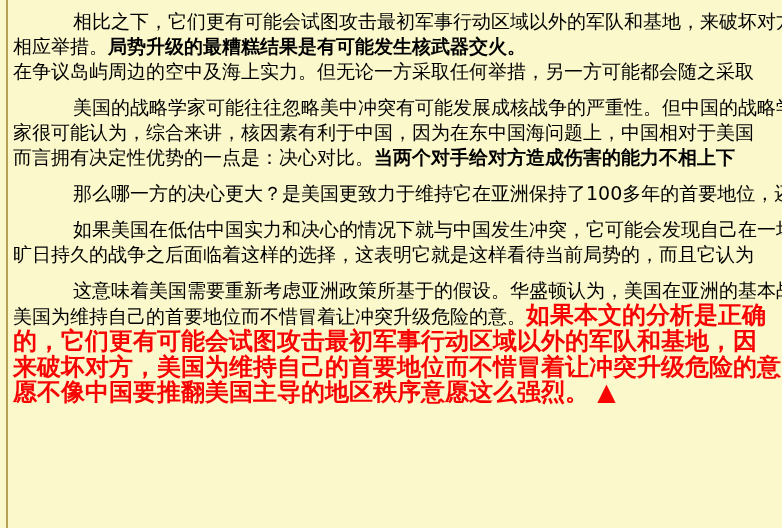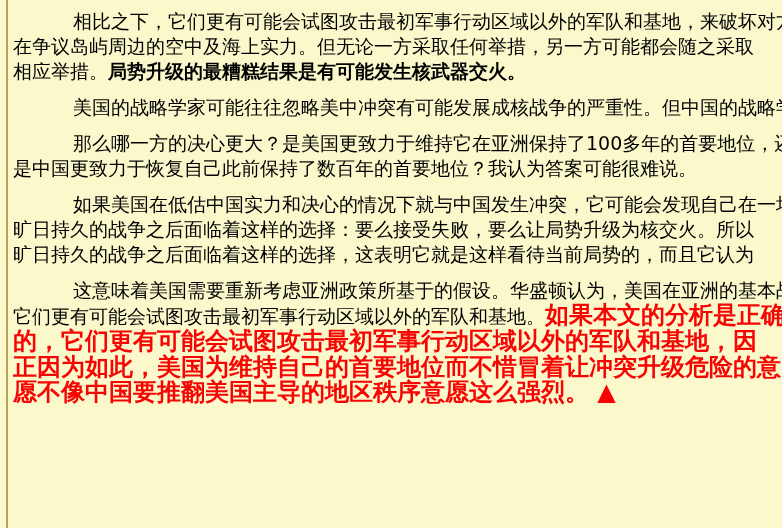--- a/index.html
+++ b/index.html
@@ -67,36 +67,36 @@
   }
 </style>
 </head>
 <body>
 
 <div class="page">
   <div class="left-rule"></div>
   <div class="article" id="article-body">
       <div class="para">
         <div class="line indent"><span class="run-n">相比之下，它们更有可能会试图攻击最初军事行动区域以外的军队和基地，来破坏对方</span></div>
+        <div class="line"><span class="run-n">相应举措。</span><span class="run-b">局势升级的最糟糕结果是有可能发生核武器交火。</span></div>
         <div class="line"><span class="run-n">在争议岛屿周边的空中及海上实力。但无论一方采取任何举措，另一方可能都会随之采取</span></div>
-        <div class="line"><span class="run-n">相应举措。</span><span class="run-b">局势升级的最糟糕结果是有可能发生核武器交火。</span></div>
       </div>
       <div class="para">
         <div class="line indent"><span class="run-n">美国的战略学家可能往往忽略美中冲突有可能发展成核战争的严重性。但中国的战略学</span></div>
+        <div class="line"><span class="run-n">家很可能认为，综合来讲，核因素有利于中国，因为在东中国海问题上，中国相对于美国</span></div>
+        <div class="line"><span class="run-n">而言拥有决定性优势的一点是：决心对比。</span><span class="run-b">当两个对手给对方造成伤害的能力不相上下</span></div>
       </div>
       <div class="para">
         <div class="line indent"><span class="run-n">那么哪一方的决心更大？是美国更致力于维持它在亚洲保持了100多年的首要地位，还</span></div>
-        <div class="line"><span class="run-n">是中国更致力于恢复自己此前保持了数百年的首要地位？我认为答案可能很难说。</span></div>
       </div>
       <div class="para">
         <div class="line indent"><span class="run-n">如果美国在低估中国实力和决心的情况下就与中国发生冲突，它可能会发现自己在一场</span></div>
-        <div class="line"><span class="run-n">旷日持久的战争之后面临着这样的选择：要么接受失败，要么让局势升级为核交火。所以</span></div>
         <div class="line"><span class="run-n">旷日持久的战争之后面临着这样的选择，这表明它就是这样看待当前局势的，而且它认为</span></div>
       </div>
       <div class="para">
         <div class="line indent"><span class="run-n">这意味着美国需要重新考虑亚洲政策所基于的假设。华盛顿认为，美国在亚洲的基本战</span></div>
-        <div class="line"><span class="run-n">它们更有可能会试图攻击最初军事行动区域以外的军队和基地。</span><span class="run-r">如果本文的分析是正确</span></div>
+        <div class="line"><span class="run-n">美国为维持自己的首要地位而不惜冒着让冲突升级危险的意。</span><span class="run-r">如果本文的分析是正确</span></div>
         <div class="line red-line"><span class="run-r">的，它们更有可能会试图攻击最初军事行动区域以外的军队和基地，因</span></div>
-        <div class="line red-line"><span class="run-r">正因为如此，美国为维持自己的首要地位而不惜冒着让冲突升级危险的意</span></div>
+        <div class="line red-line"><span class="run-r">来破坏对方，美国为维持自己的首要地位而不惜冒着让冲突升级危险的意</span></div>
         <div class="line red-line"><span class="run-r">愿不像中国要推翻美国主导的地区秩序意愿这么强烈。 ▲</span></div>
       </div>
     </div>
 </div>
 
 </body></html>

